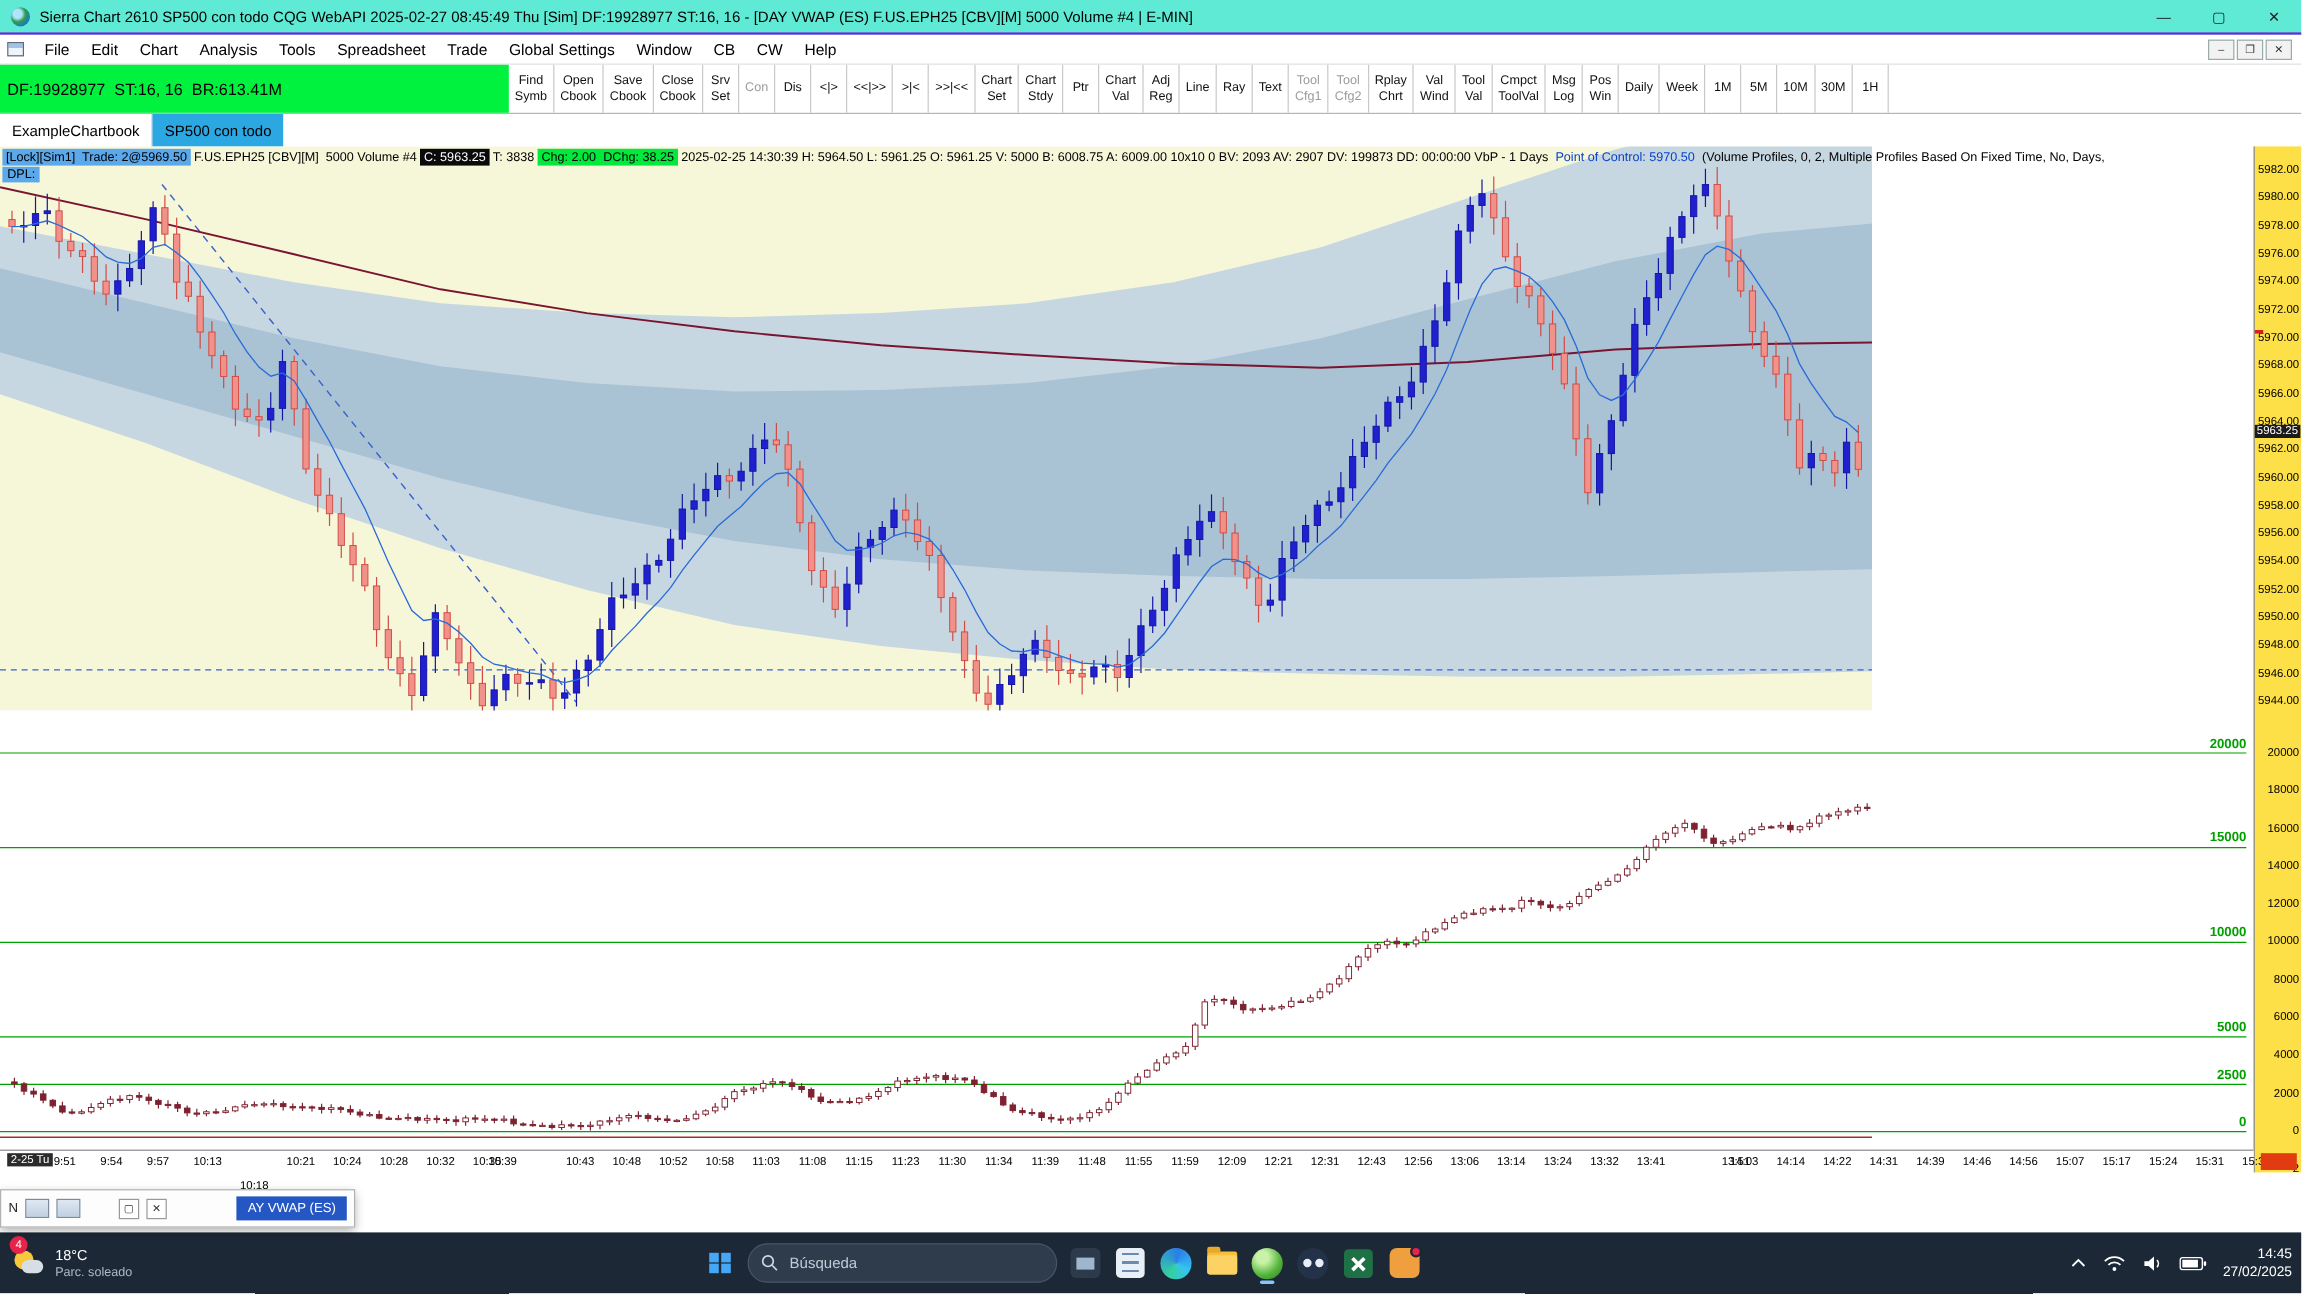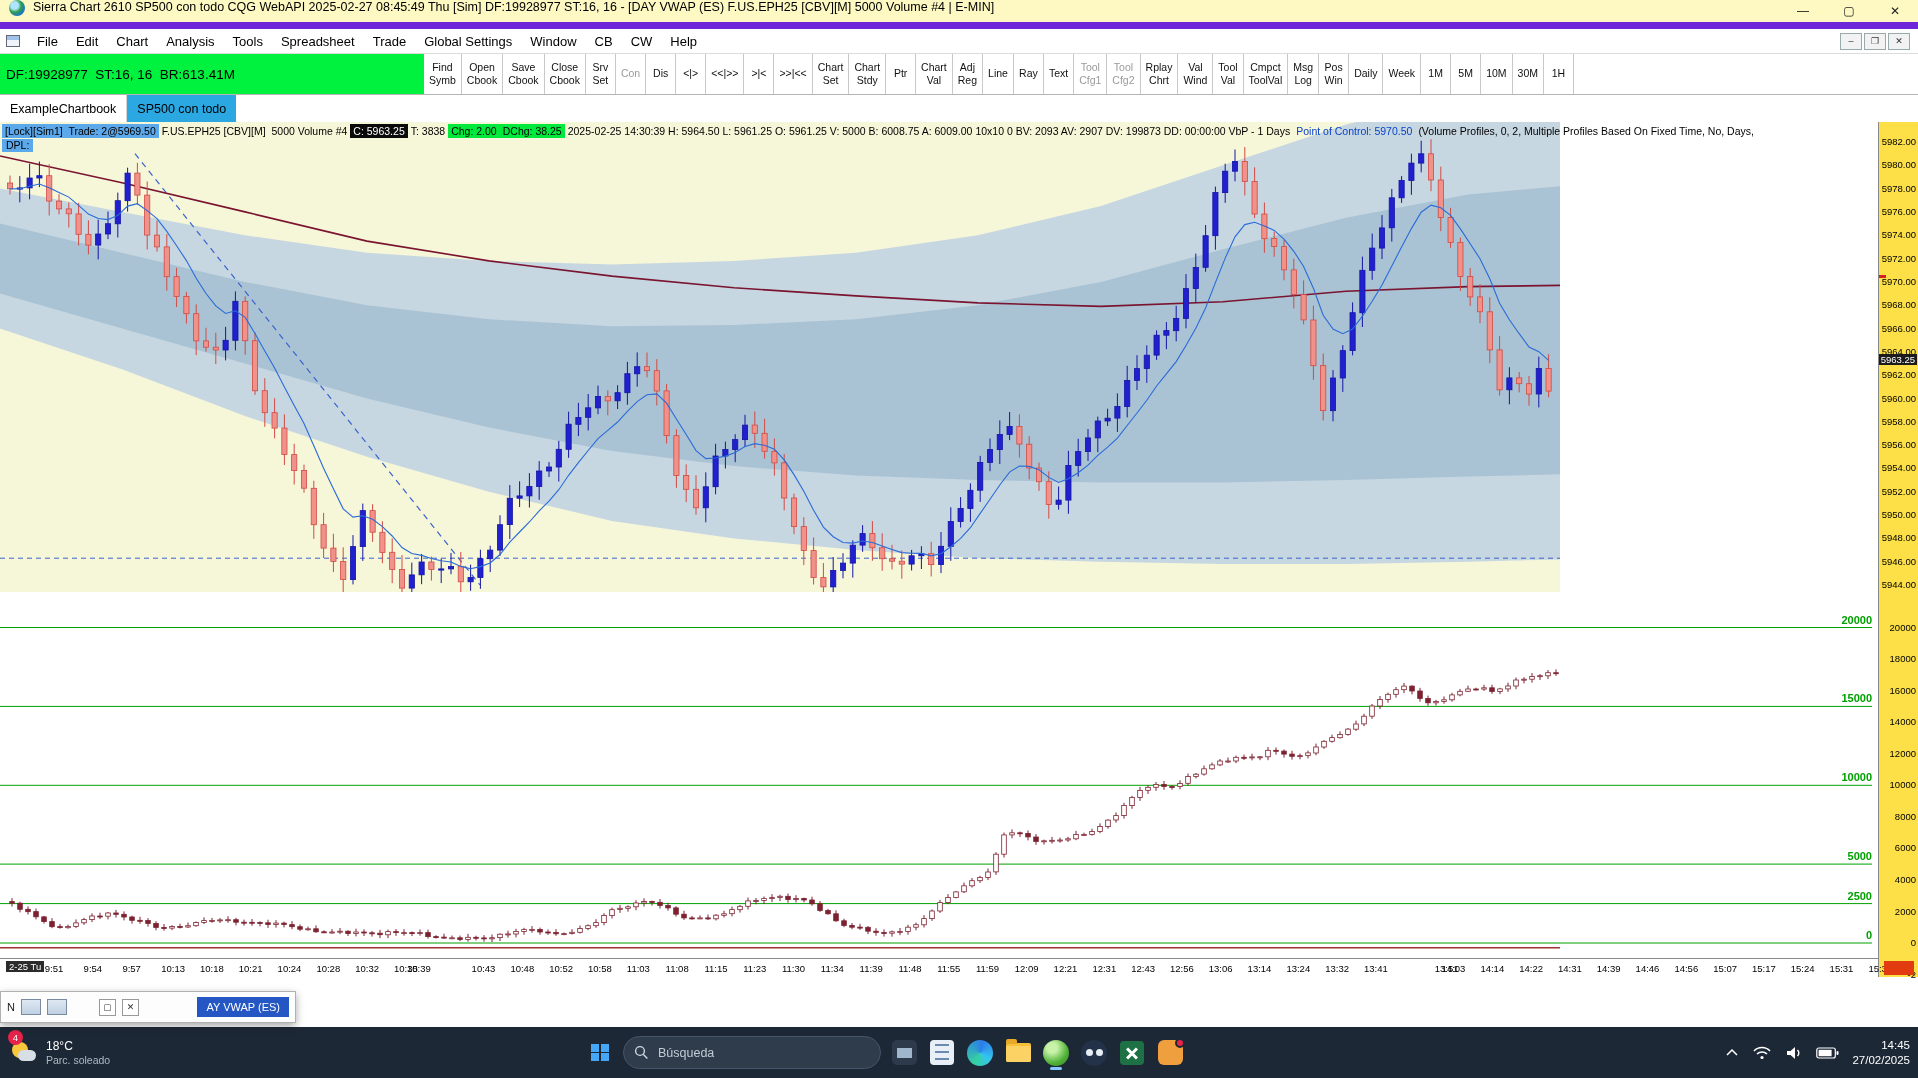--- a/index.html
+++ b/index.html
@@ -1,21 +1,21 @@
 <!DOCTYPE html>
 <html><head>
 <meta charset="utf-8">
 <style>
   *{margin:0;padding:0;box-sizing:border-box}
   html,body{width:1918px;height:1078px}
   body{font-family:"Liberation Sans",sans-serif;font-size:13px;color:#000;background:#fff}
   #screen{position:relative;width:1918px;height:1078px;overflow:hidden;background:#fff}
 
   
-  .titlebar{position:absolute;left:0;top:0;width:100%;height:29px;background:#fef9c3;display:flex;align-items:flex-start;border-bottom:7px solid #6d28d9}
+  .titlebar{position:absolute;left:0;top:0;width:100%;height:29px;background:#5eead4;display:flex;align-items:center;border-bottom:2px solid #6d28d9}
   .app-icon{width:16px;height:16px;border-radius:50%;margin:0 8px 0 9px;flex:0 0 auto;
     background:radial-gradient(circle at 35% 35%,#aee4ff 0 25%,#2f9e49 45%,#1d7ac2 70%,#0c4a8a 100%)}
   .title-text{font-size:12.5px;white-space:nowrap;overflow:hidden}
   .caption{margin-left:auto;display:flex;height:100%}
   .caption span{width:46px;height:100%;display:flex;align-items:center;justify-content:center;font-size:12px;color:#222}
 
   
   .menubar{position:absolute;left:0;top:29px;width:100%;height:25px;background:#fff;display:flex;align-items:center;border-bottom:1px solid #dcdcdc}
   .menu-sys{width:14px;height:12px;margin:0 8px 0 6px;border:1px solid #667;background:linear-gradient(#9fc3e8,#9fc3e8) top/100% 4px no-repeat,#eef4fa}
   #menu-items{display:flex;height:100%}
@@ -979,21 +979,21 @@
       <div class="ptick" style="top: 846.5px;">-2</div>
     </div>
   <div class="corner-badge"></div>
 
   <div id="time-axis">
       <div class="tlabel first" style="left: 6px;">2-25 Tu</div>
       <div class="tlabel" style="left: 44.8px;">9:51</div>
       <div class="tlabel" style="left: 83.6px;">9:54</div>
       <div class="tlabel" style="left: 122.4px;">9:57</div>
       <div class="tlabel" style="left: 161.2px;">10:13</div>
-      <div class="tlabel" style="left: 200px;">10:18</div>
+      <div class="tlabel" style="left: 200px; margin-top: 20px;">10:18</div>
       <div class="tlabel" style="left: 238.8px;">10:21</div>
       <div class="tlabel" style="left: 277.6px;">10:24</div>
       <div class="tlabel" style="left: 316.4px;">10:28</div>
       <div class="tlabel" style="left: 355.2px;">10:32</div>
       <div class="tlabel" style="left: 394px;">10:35</div>
       <div class="tlabel" style="left: 407px;">10:39</div>
       <div class="tlabel" style="left: 471.6px;">10:43</div>
       <div class="tlabel" style="left: 510.4px;">10:48</div>
       <div class="tlabel" style="left: 549.2px;">10:52</div>
       <div class="tlabel" style="left: 588px;">10:58</div>

